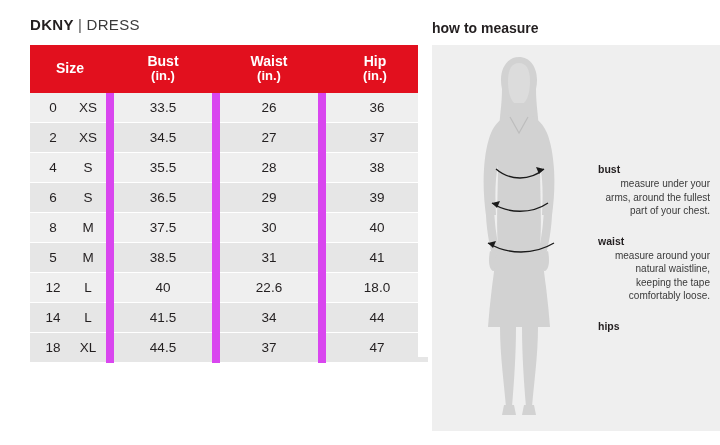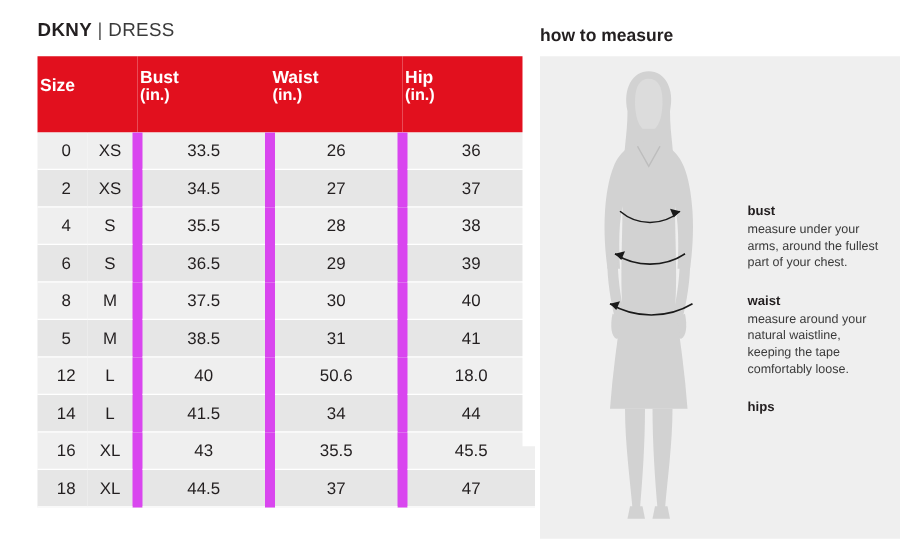--- a/index.html
+++ b/index.html
@@ -53,22 +53,22 @@
     top: 45px;
     width: 382px;
     border-collapse: collapse;
     table-layout: fixed;
   }
   table.size-chart th {
     background: #e2101e;
     color: #ffffff;
     font-size: 14px;
     font-weight: bold;
-    text-align: left;
-    padding: 8px 2px 22px 2px;
+    text-align: center;
+    padding: 8px 2px 9px 2px;
     line-height: 1.15;
     border: none;
   }
   table.size-chart th.size-h {
     width: 76px;
   }
   table.size-chart th.meas-h {
     width: 102px;
   }
   table.size-chart th .unit {
@@ -147,20 +147,21 @@
   .note-title {
     font-size: 10.5px;
     font-weight: bold;
     color: #231f20;
     margin-bottom: 2px;
   }
   .note-body {
     font-size: 10px;
     line-height: 1.35;
     color: #3a3a3a;
+    text-align: right;
   }
 </style>
 </head>
 <body>
 
 <div class="page">
 
   <div class="left-panel">
 
     <div class="brand-title">
@@ -229,36 +230,29 @@
           <td class="num-col">5</td>
           <td class="letter-col cell-sep">M</td>
           <td class="cell-sep">38.5</td>
           <td class="cell-sep">31</td>
           <td>41</td>
         </tr>
         <tr>
           <td class="num-col">12</td>
           <td class="letter-col cell-sep">L</td>
           <td class="cell-sep">40</td>
-          <td class="cell-sep">50.6</td>
+          <td class="cell-sep">22.6</td>
           <td>18.0</td>
         </tr>
         <tr class="alt">
           <td class="num-col">14</td>
           <td class="letter-col cell-sep">L</td>
           <td class="cell-sep">41.5</td>
           <td class="cell-sep">34</td>
           <td>44</td>
-        </tr>
-        <tr>
-          <td class="num-col">16</td>
-          <td class="letter-col cell-sep">XL</td>
-          <td class="cell-sep">43</td>
-          <td class="cell-sep">35.5</td>
-          <td>45.5</td>
         </tr>
         <tr class="alt">
           <td class="num-col">18</td>
           <td class="letter-col cell-sep">XL</td>
           <td class="cell-sep">44.5</td>
           <td class="cell-sep">37</td>
           <td>47</td>
         </tr>
       </tbody>
     </table>

